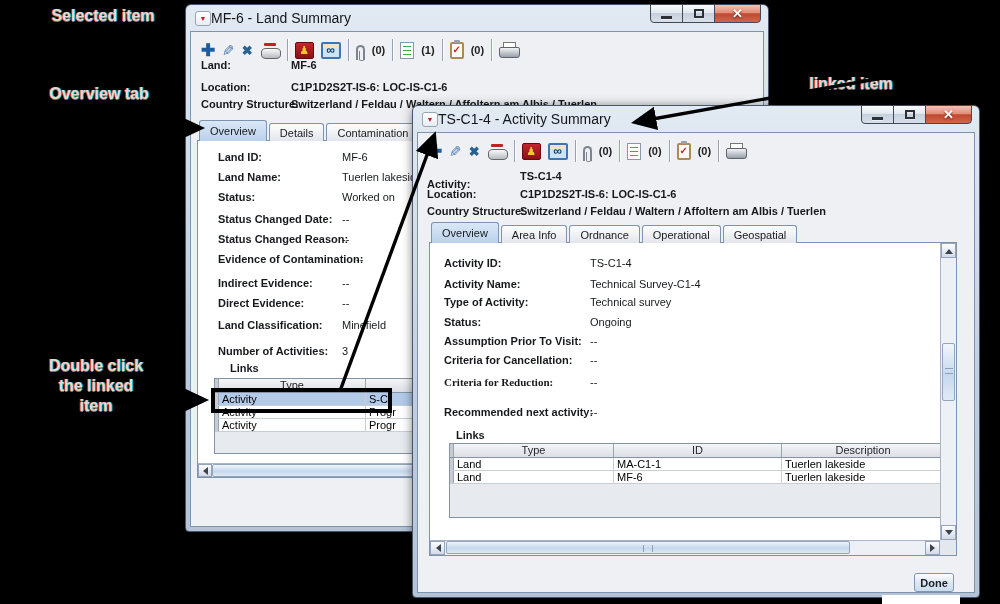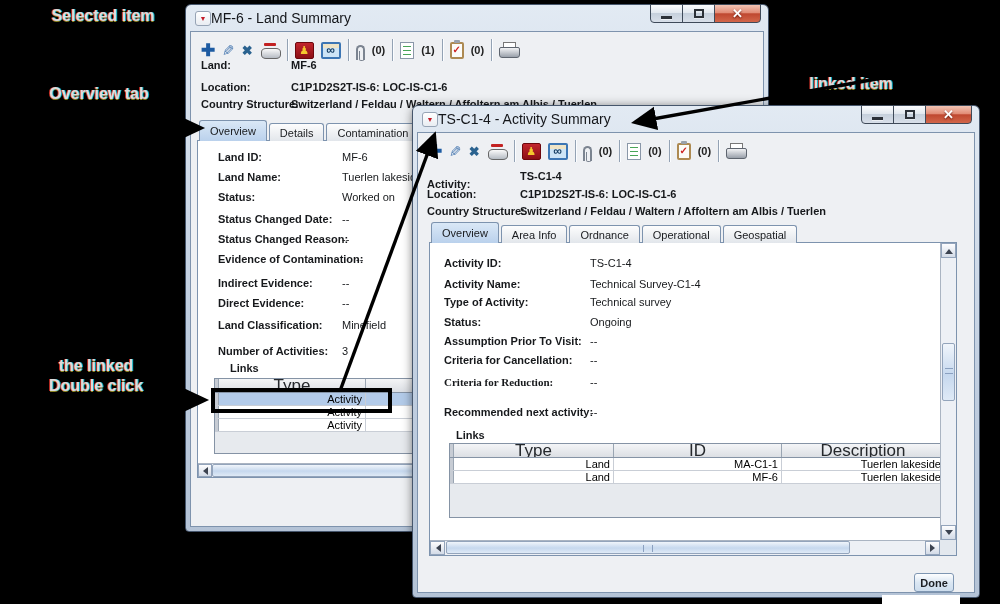--- a/index.html
+++ b/index.html
@@ -77,26 +77,26 @@
        border-radius:3px 3px 0 0; margin-right:2px; position:relative; z-index:1; }
 .tab.sel { height:21px; background:linear-gradient(#dae8f6,#bad1ec); z-index:3; }
 .panel { position:absolute; background:#fff; border:1px solid #7d93ae; }
 .fl { position:absolute; font-size:11px; font-weight:bold; color:#17191c; white-space:nowrap; }
 .fv { position:absolute; font-size:11px; color:#17191c; white-space:nowrap; }
 .links-h { position:absolute; font-size:11px; font-weight:bold; color:#17191c;padding-left:12px; }
 
 
 .tbl { position:absolute; border:1px solid #8593a5; background:#e7eaee; overflow:hidden; }
 .thdr { display:flex; background:linear-gradient(#f4f5f7,#dcdfe4); border-bottom:1px solid #8593a5;
-        font-size:17px; color:#25282c; height:14px; line-height:13px; }
+        font-size:11px; color:#25282c; height:14px; line-height:13px; }
 .hcell { text-align:center; border-right:1px solid #9aa5b2; overflow:hidden; }
 .trow { display:flex; background:#fff; border-bottom:1px solid #c9ced6; font-size:11px; height:13px;
         line-height:12px; }
 .trow.sel { background:#b3cbe9; }
-.tcell { padding:0 3px; border-right:1px solid #c9ced6; overflow:hidden; white-space:nowrap;text-align:right; }
+.tcell { padding:0 3px; border-right:1px solid #c9ced6; overflow:hidden; white-space:nowrap; }
 .gut { width:4px; background:#c7ccd4; border-right:1px solid #9aa5b2; flex:none; }
 
 
 .sbtn { background:linear-gradient(#fdfdfe,#d3dbe7); border:1px solid #93a4bb; display:flex;
         align-items:center; justify-content:center; flex:none; }
 .tri-l { width:0; height:0; border:4px solid transparent; border-right:5px solid #3c4350; margin-left:-3px;}
 .tri-r { width:0; height:0; border:4px solid transparent; border-left:5px solid #3c4350; margin-right:-3px;}
 .tri-u { width:0; height:0; border:4px solid transparent; border-bottom:5px solid #3c4350; margin-top:-3px;}
 .tri-d { width:0; height:0; border:4px solid transparent; border-top:5px solid #3c4350; margin-bottom:-3px;}
 .sthumb { background:linear-gradient(#f0f5fb,#c6d8ee 55%, #dfeaf6); border:1px solid #93a4bb; border-radius:2px; }
@@ -124,22 +124,23 @@
 </head>
 <body>
 
 <div class="stage">
 
   <div class="ann" style="left:28px; top:6px; width:150px;">Selected item</div>
   <div class="ann" style="left:8px; top:84px; width:182px;">
     <div>Overview tab</div>
   </div>
   <div class="ann" style="left:20px; top:356px; width:152px;">
+    <div>Double click</div>
     <div>the linked</div>
-    <div>Double click</div>
+    <div>item</div>
   </div>
   <div class="ann" style="left:786px; top:74px; width:130px;">linked item</div>
 
   <div class="win" style="left:185px; top:4px; width:584px; height:528px; z-index:1;">
     <div class="titlebar">
       <div class="winicon">▼</div>
       <div class="title">MF-6 - Land Summary</div>
       <div class="capbtns">
         <div class="capbtn first">
             <span class="glyph-min"></span>

